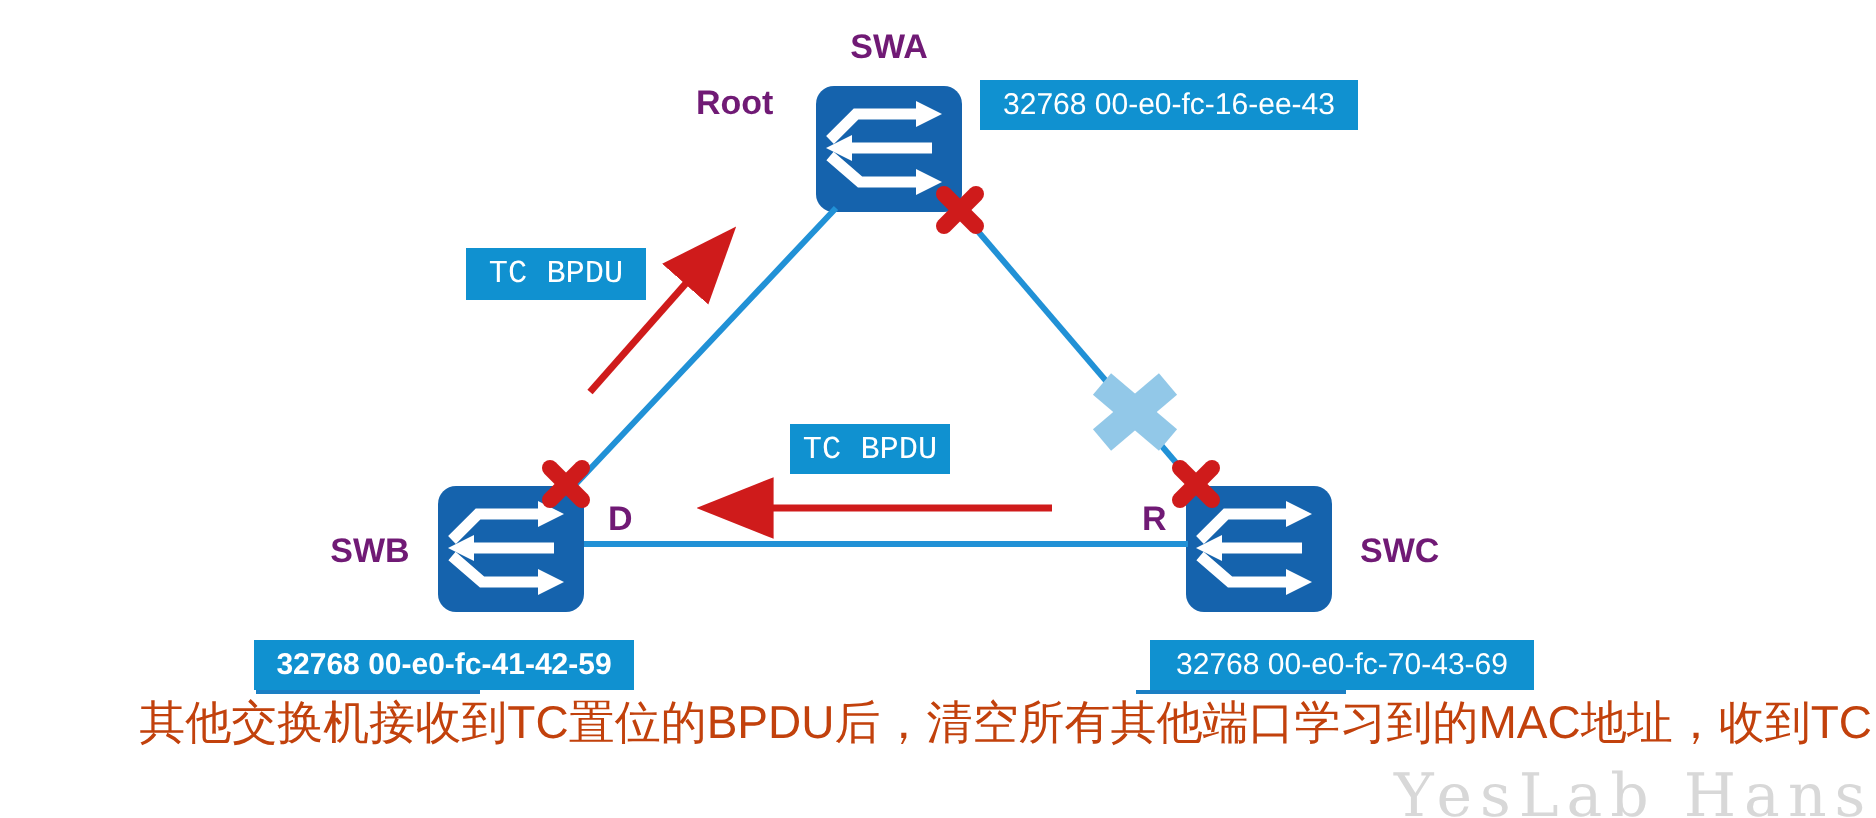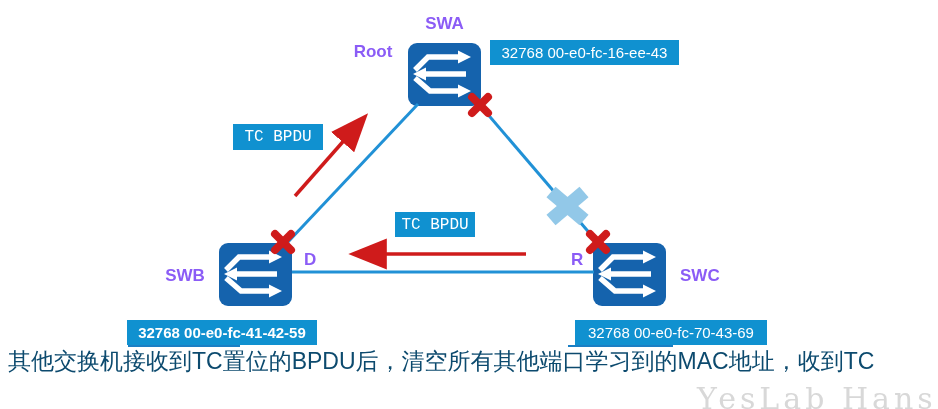--- a/index.html
+++ b/index.html
@@ -20,21 +20,21 @@
   }
   .switch {
     position: absolute;
     width: 73px;
     height: 63px;
     z-index: 2;
   }
   .node-label {
     position: absolute;
     z-index: 4;
-    color: #8b5cf6;
+    color: #701a75;
     font-size: 17px;
     font-weight: 600;
     white-space: nowrap;
   }
   .mac-box, .msg-box {
     position: absolute;
     z-index: 4;
     background: #1091d0;
     color: #ffffff;
     font-size: 15px;
@@ -50,24 +50,25 @@
     z-index: 1;
     height: 2px;
     background: #1b7fc4;
   }
   .caption {
     position: absolute;
     left: 8px;
     top: 347px;
     width: 928px;
     z-index: 5;
-    color: #0c4a6e;
+    color: #c2410c;
     font-size: 23px;
     line-height: 29px;
     font-weight: 500;
+    text-align: right;
   }
   .caption span { display: block; white-space: nowrap; }
   .watermark {
     position: absolute;
     left: 697px;
     top: 381px;
     z-index: 6;
     font-family: "DejaVu Serif", serif;
     font-size: 30px;
     letter-spacing: 4px;
@@ -154,21 +155,21 @@
       </g>
       <g fill="#ffffff">
         <polygon points="50,7.5 63,14 50,20.5"></polygon>
         <polygon points="18,24.5 5,31 18,37.5"></polygon>
         <polygon points="50,41.5 63,48 50,54.5"></polygon>
       </g>
     </svg>
   </div>
 
   <div class="node-label" style="left:408px; top:14px; width:73px; text-align:center;">SWA</div>
-  <div class="node-label" style="left:348px; top:42px; width:50px; text-align:center;">Root</div>
+  <div class="node-label" style="left:348px; top:42px; width:50px; text-align:left;">Root</div>
   <div class="node-label" style="left:158px; top:266px; width:54px; text-align:center;">SWB</div>
   <div class="node-label" style="left:680px; top:266px;">SWC</div>
   <div class="node-label" style="left:304px; top:250px;">D</div>
   <div class="node-label" style="left:571px; top:250px;">R</div>
 
   <div class="mac-box" style="left:490px; top:40px; width:189px; height:25px;">32768 00-e0-fc-16-ee-43</div>
   <div class="mac-box" style="left:127px; top:320px; width:190px; height:25px;font-weight:bold;">32768 00-e0-fc-41-42-59</div>
   <div class="mac-box" style="left:575px; top:320px; width:192px; height:25px;">32768 00-e0-fc-70-43-69</div>
 
   <div class="underline" style="left:128px; top:345px; width:112px;"></div>

